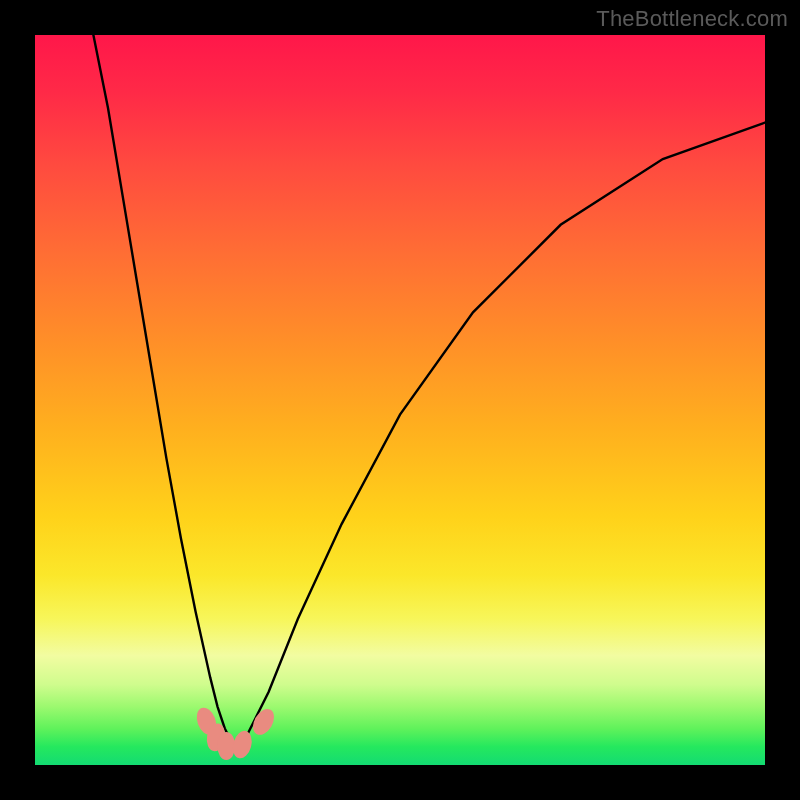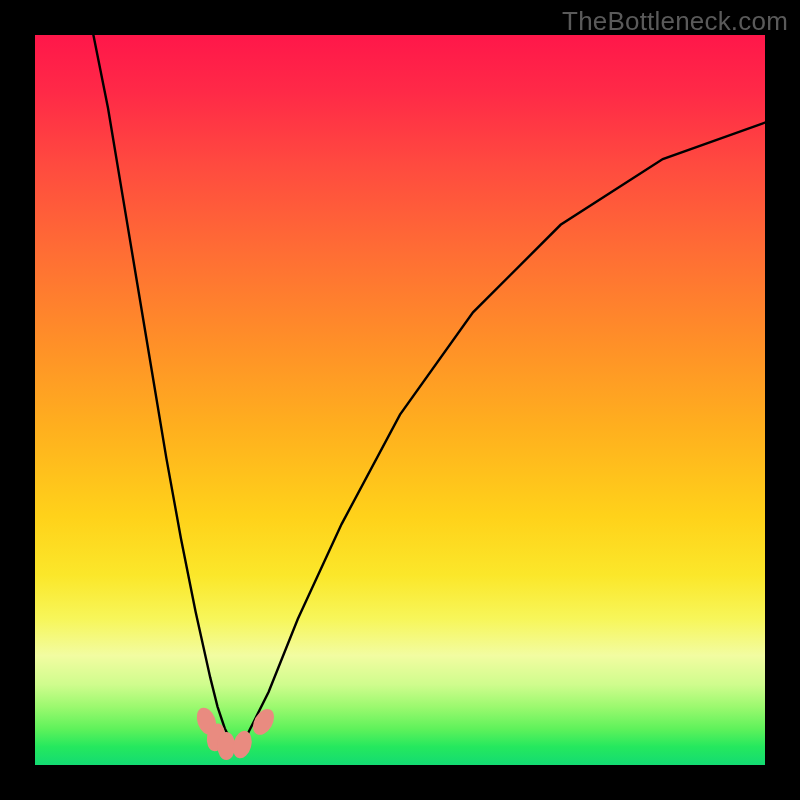--- a/index.html
+++ b/index.html
@@ -17,21 +17,21 @@
     top: 0;
     width: 800px;
     height: 800px;
     background: #000;
   }
   .watermark {
     position: absolute;
     top: 6px;
     right: 12px;
     color: #5a5a5a;
-    font-size: 26px;
+    font-size: 22px;
     font-weight: 500;
     letter-spacing: 0.2px;
     user-select: none;
   }
   .plot-area {
     position: absolute;
     left: 35px;
     top: 35px;
     width: 730px;
     height: 730px;

